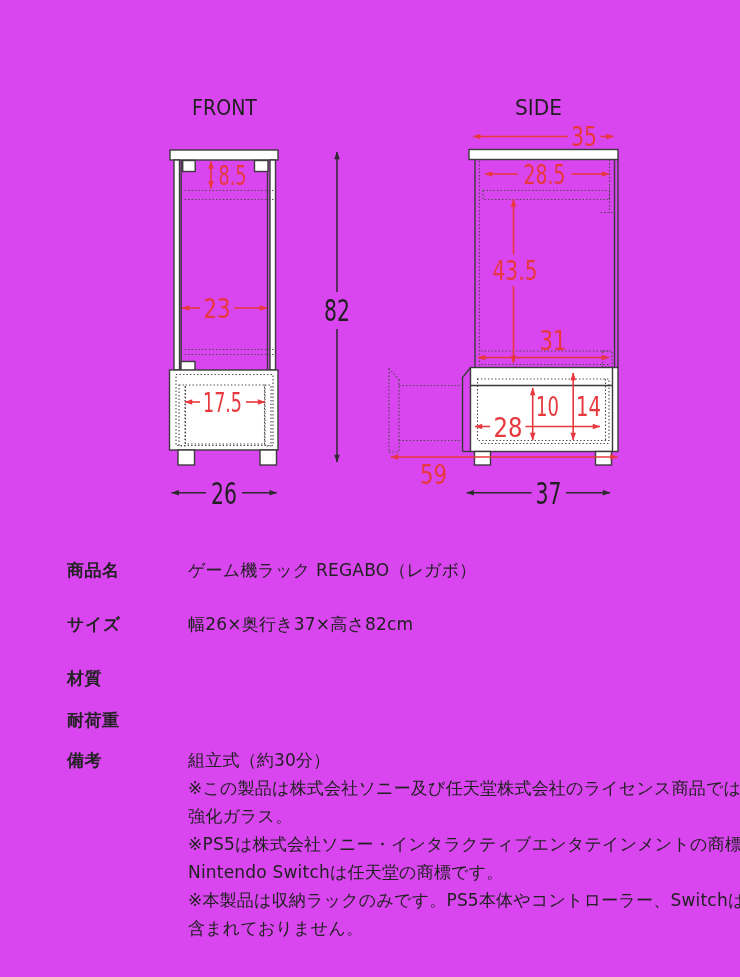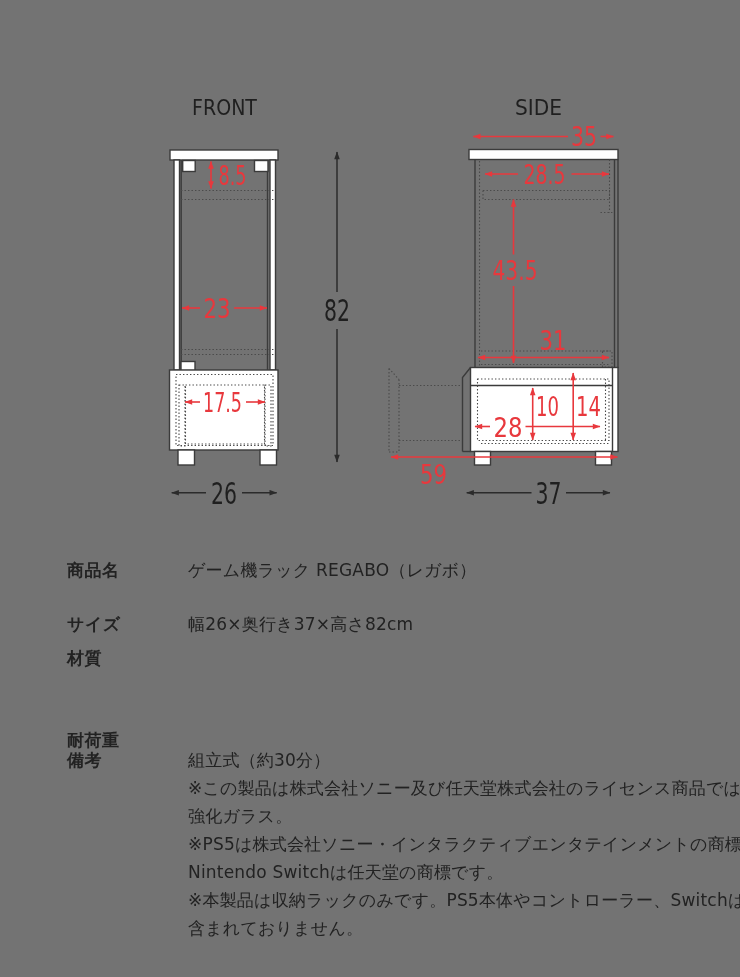--- a/index.html
+++ b/index.html
@@ -1,16 +1,16 @@
 <!DOCTYPE html>
 <html><head>
 <meta charset="utf-8">
 <style>
   html,body{margin:0;padding:0;background:#fff;}
-  .canvas{position:relative;width:740px;height:977px;background:#737373;overflow:hidden;
+  .canvas{position:relative;width:740px;height:977px;background:#d946ef;overflow:hidden;
           font-family:"DejaVu Sans","Liberation Sans",sans-serif;}
   svg{position:absolute;left:0;top:0;}
   svg text{text-anchor:middle;dominant-baseline:central;font-family:"DejaVu Sans","Liberation Sans",sans-serif;}
   .tt{fill:#1f1f1f;font-size:20.5px;}
   .tr{fill:#e8383d;font-size:27px;}
   .tb{fill:#1f1f1f;font-size:31px;}
   .ln{stroke:#3b3b3b;stroke-width:1.4;fill:none;}
   .lnf{stroke:#3b3b3b;stroke-width:1.4;fill:#ffffff;}
   .dot{stroke:#4a4a4a;stroke-width:1.1;fill:none;stroke-dasharray:1.4 2.1;}
   .dr{stroke:#e8383d;stroke-width:1.6;fill:none;}
@@ -171,24 +171,24 @@
 
 <div class="specs">
   <div class="spec-row" style="top:558px">
     <div class="spec-label">商品名</div>
     <div class="spec-value">ゲーム機ラック REGABO（レガボ）</div>
   </div>
   <div class="spec-row" style="top:612px">
     <div class="spec-label">サイズ</div>
     <div class="spec-value">幅26×奥行き37×高さ82cm</div>
   </div>
-  <div class="spec-row" style="top:646px">
+  <div class="spec-row" style="top:666px">
     <div class="spec-label">材質</div>
   </div>
-  <div class="spec-row" style="top:728px">
+  <div class="spec-row" style="top:708px">
     <div class="spec-label">耐荷重</div>
   </div>
   <div class="spec-row tall" style="top:746px">
     <div class="spec-label">備考</div>
     <div class="spec-value">組立式（約30分）
 ※この製品は株式会社ソニー及び任天堂株式会社のライセンス商品では
 強化ガラス。
 ※PS5は株式会社ソニー・インタラクティブエンタテインメントの商標、
 Nintendo Switchは任天堂の商標です。
 ※本製品は収納ラックのみです。PS5本体やコントローラー、Switchは

